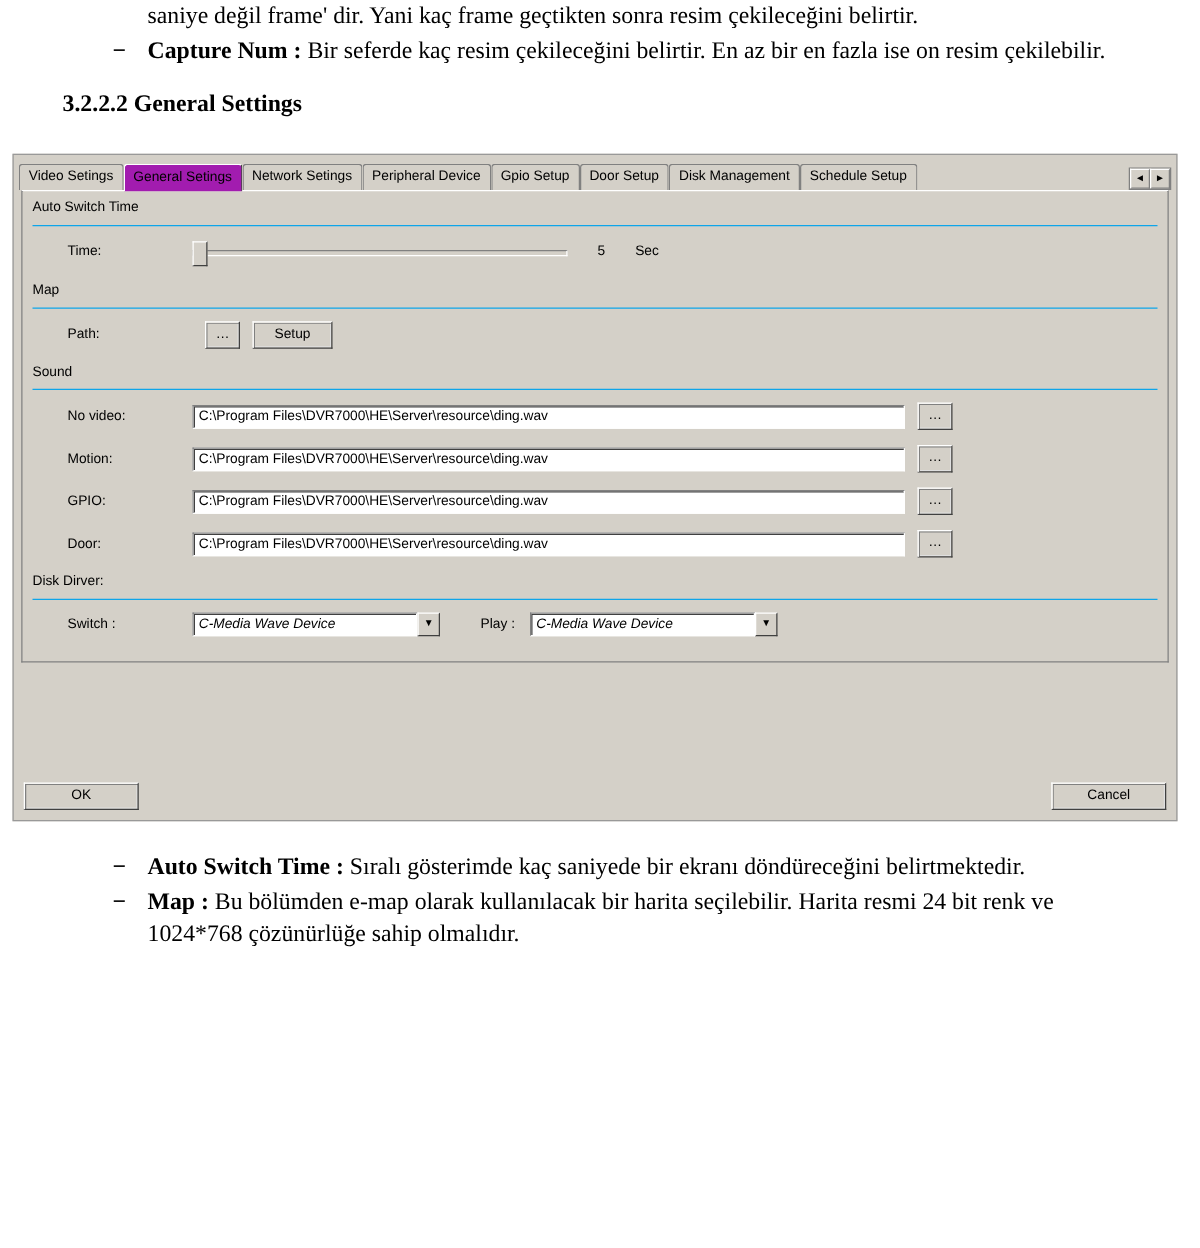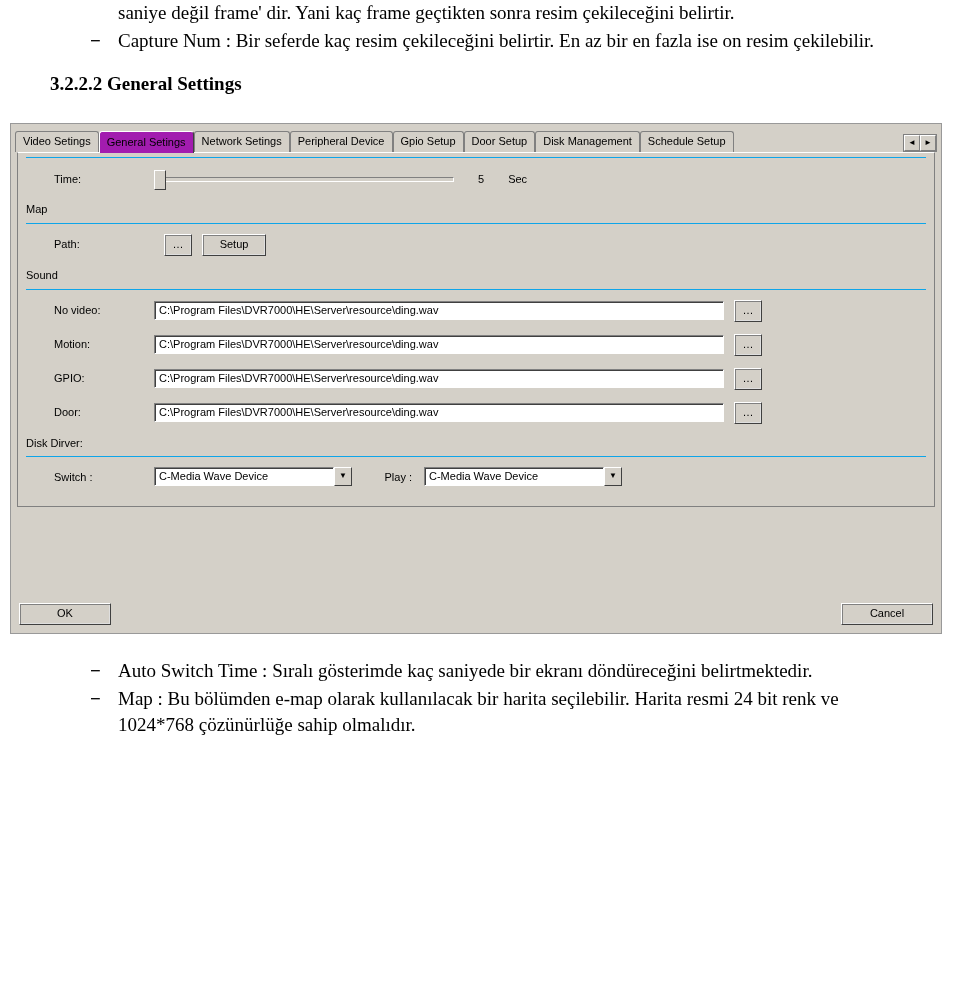--- a/index.html
+++ b/index.html
@@ -17,21 +17,21 @@
   .bullet-row {
     display: flex;
     margin: 2px 0;
   }
   .dash {
     width: 28px;
     flex: 0 0 28px;
     font-weight: bold;
   }
   .btxt { flex: 1; }
-  .bold { font-weight: normal; }
+  .bold { font-weight: bold; }
   .heading {
     font-weight: bold;
     margin: 18px 0 14px -40px;
     font-size: 19px;
   }
   .screenshot {
     margin: 26px -40px 24px -80px;
     font-family: "MS Sans Serif", Tahoma, Arial, sans-serif;
     font-size: 11px;
     background: #d4d0c8;
@@ -162,21 +162,21 @@
     line-height: 18px;
     text-align: center;
     cursor: default;
   }
   .dotsbtn { width: 26px; margin-left: 10px; padding: 0; }
   .setupbtn { width: 46px; margin-left: 10px; }
   .combo {
     display: flex;
     align-items: stretch;
   }
-  .combo .sunken { flex: 0 0 170px; }
+  .combo .sunken { flex: 0 0 170px; font-style: italic; }
   .combo-arrow {
     width: 16px;
     background: #d4d0c8;
     border: 1px solid #fff;
     border-right-color: #404040;
     border-bottom-color: #404040;
     text-align: center;
     line-height: 15px;
     font-size: 8px;
   }
@@ -218,20 +218,21 @@
       <div class="tab">Disk Management</div>
       <div class="tab">Schedule Setup</div>
       <div class="tabspinner">
         <div class="spbtn">◄</div>
         <div class="spbtn">►</div>
       </div>
     </div>
 
     <div class="panel">
 
+      <div class="group-label">Auto Switch Time</div>
       <div class="group-box">
         <div class="field-row">
           <div class="flabel">Time:</div>
           <div class="slider-track">
             <div class="slider-line"></div>
             <div class="slider-thumb"></div>
           </div>
           <div class="after-slider">5</div>
           <div class="after-slider">Sec</div>
         </div>

